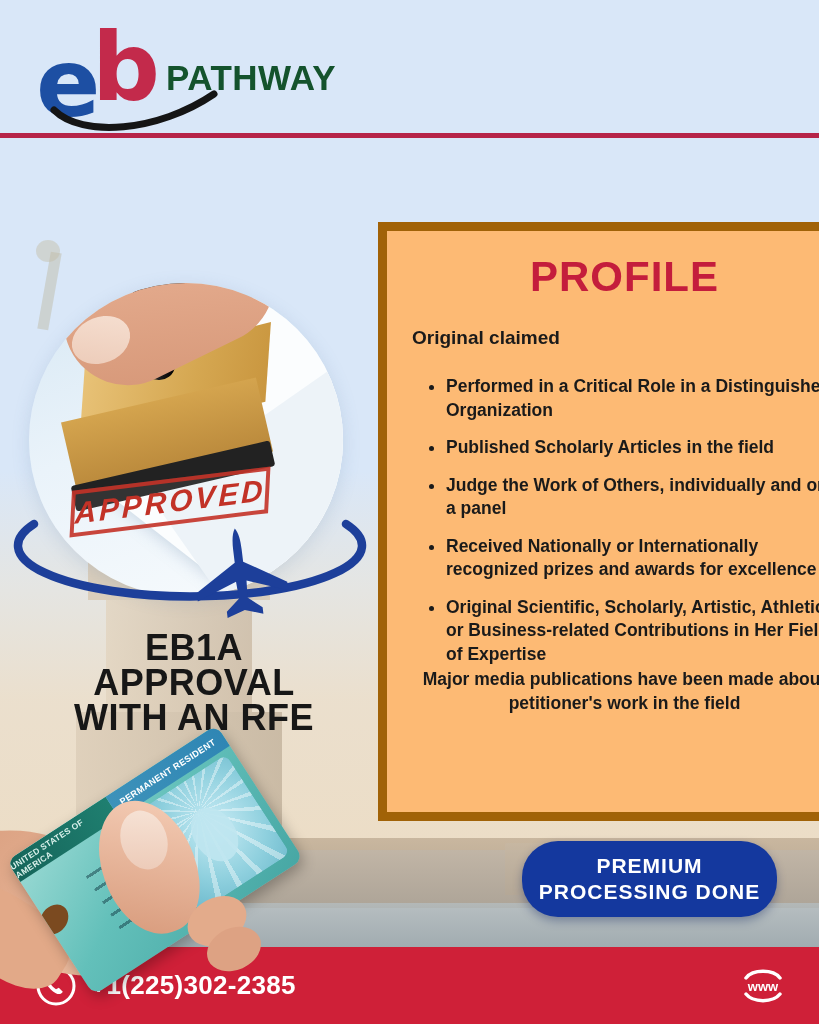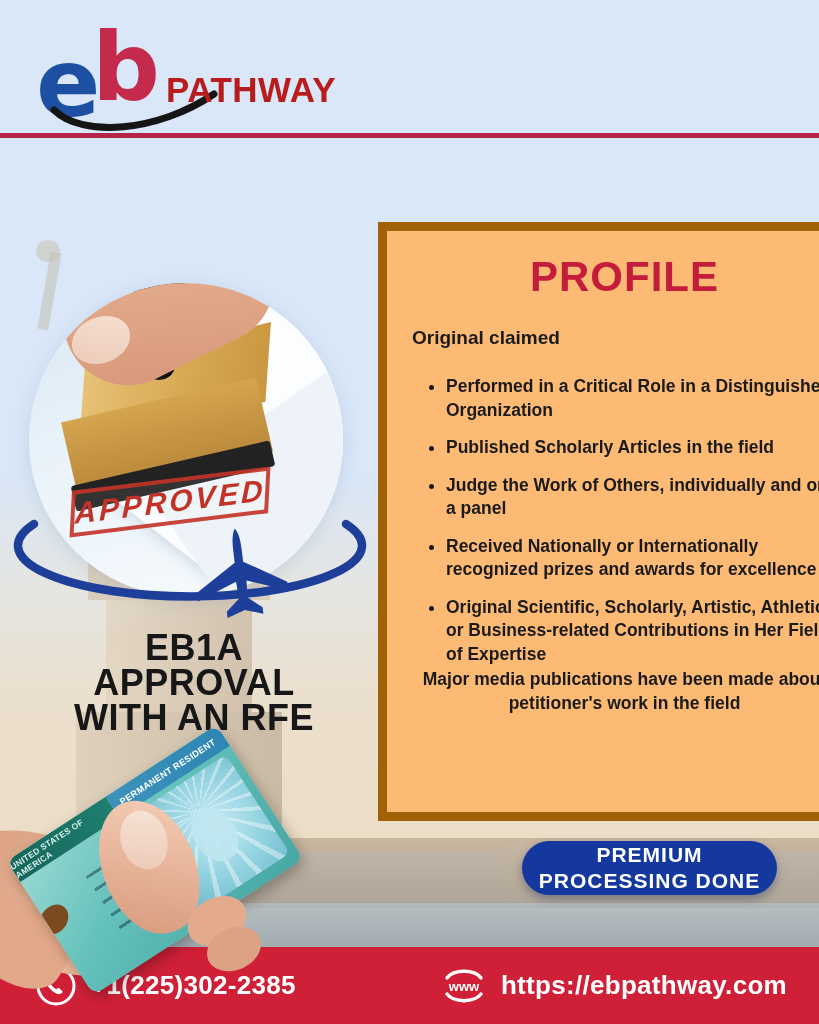--- a/index.html
+++ b/index.html
@@ -32,21 +32,21 @@
     background:linear-gradient(90deg,#e2d4bf,#cbbaa4); opacity:.8; z-index:1; }
   .ped-base { left:76px; top:712px; width:206px; height:126px;
     background:linear-gradient(90deg,#dccdb8,#c2b29c); opacity:.8; z-index:1; }
 
   
   .logo-e { left:36px; top:28px; font-size:95px; font-weight:bold; color:#1d4fa3;
     font-family:"DejaVu Sans", sans-serif; z-index:3; }
   .logo-b { left:92px; top:12px; font-size:95px; font-weight:bold; color:#c32a4b;
     font-family:"DejaVu Sans", sans-serif; z-index:2; }
   .logo-swoosh { left:46px; top:88px; z-index:3; }
-  .brand { left:166px; top:70px; font-size:35px; font-weight:800; color:#b91c1c;
+  .brand { left:166px; top:58px; font-size:35px; font-weight:800; color:#14532d;
     letter-spacing:.5px; z-index:3; }
   .divider { left:0; top:133px; width:819px; height:5px; background:#b62448; z-index:3; }
 
   
   .photo-circle { left:29px; top:283px; width:314px; height:314px; border-radius:50%;
     overflow:hidden; z-index:2;
     background:linear-gradient(160deg,#d7e8f4 0%, #eaf3fa 45%, #f8fbfd 100%);
     box-shadow:0 4px 18px rgba(90,120,160,.18); }
   .paper1 { position:absolute; right:-60px; top:30px; width:240px; height:280px;
     background:#fbfdfe; transform:rotate(38deg); box-shadow:-10px 2px 16px rgba(120,150,180,.35); }
@@ -90,21 +90,21 @@
     border:9px solid #a16207; z-index:2; padding:0 25px; }
   .profile-title { margin-top:22px; text-align:center; font-size:42px; font-weight:800;
     color:#c41d3c; letter-spacing:1px; }
   .profile-sub { margin-top:26px; font-size:19px; font-weight:700; color:#1a1a1a; }
   .profile-list { margin-top:26px; padding-left:34px; list-style:disc; }
   .profile-list li { font-size:17.5px; font-weight:700; line-height:23.5px; color:#1a1a1a;
     margin-bottom:2px;margin-top:14px; }
   .profile-note { font-size:17.5px; font-weight:700; line-height:23.5px; color:#1a1a1a;text-align:center; }
 
   
-  .premium-btn { left:522px; top:841px; width:255px; height:54px; border-radius:36px;
+  .premium-btn { left:522px; top:841px; width:255px; height:76px; border-radius:36px;
     background:#14389e; z-index:3; display:flex; flex-direction:column;
     align-items:center; justify-content:center; box-shadow:0 4px 10px rgba(10,30,90,.35);
     cursor:pointer; }
   .premium-btn span { color:#fff; font-size:21px; font-weight:800; letter-spacing:1px;
     line-height:26px; }
 
   
   .hand-palm { left:-62px; top:838px; width:218px; height:128px;
     background:linear-gradient(120deg,#d99e7e,#eec0a4); border-radius:46% 40% 42% 50%;
     transform:rotate(18deg); z-index:5; }
@@ -244,17 +244,16 @@
         <path d="M14,13 c-2.4,1.4 -3,4 -1.4,7 c2,3.8 5.4,7.2 9.2,9.2 c3,1.6 5.6,1 7,-1.4 l-4,-4 l-2.8,1.4 c-2.3,-1.4 -4.2,-3.3 -5.6,-5.6 l1.4,-2.8 z" fill="#fff"></path>
       </svg>
       <span class="f-text">+1(225)302-2385</span>
     </div>
     <div class="f-group">
       <svg width="48" height="44" viewBox="0 0 48 44">
         <path d="M7,14 A 19 12 0 0 1 41,14" fill="none" stroke="#fff" stroke-width="3.5" stroke-linecap="round"></path>
         <path d="M7,30 A 19 12 0 0 0 41,30" fill="none" stroke="#fff" stroke-width="3.5" stroke-linecap="round"></path>
         <text x="24" y="27" text-anchor="middle" font-family="Liberation Sans, sans-serif" font-size="13" font-weight="bold" fill="#fff">www</text>
       </svg>
-      <span class="f-text">https://ebpathway.com</span>
     </div>
   </div>
 
 </div>
 
 </body></html>

